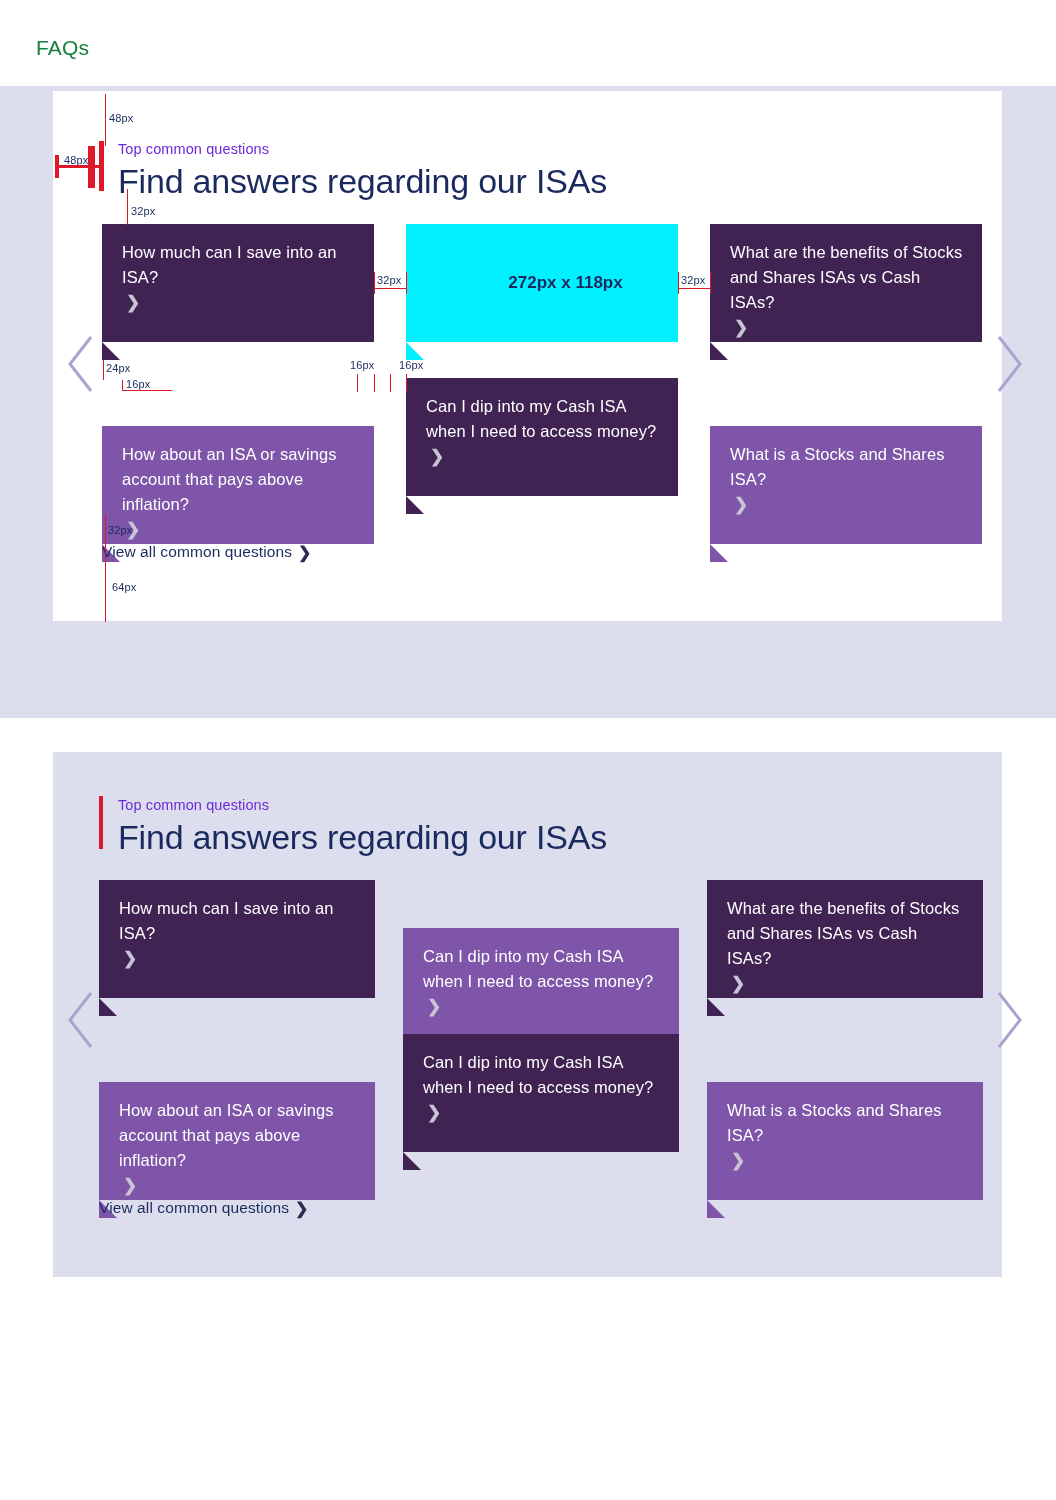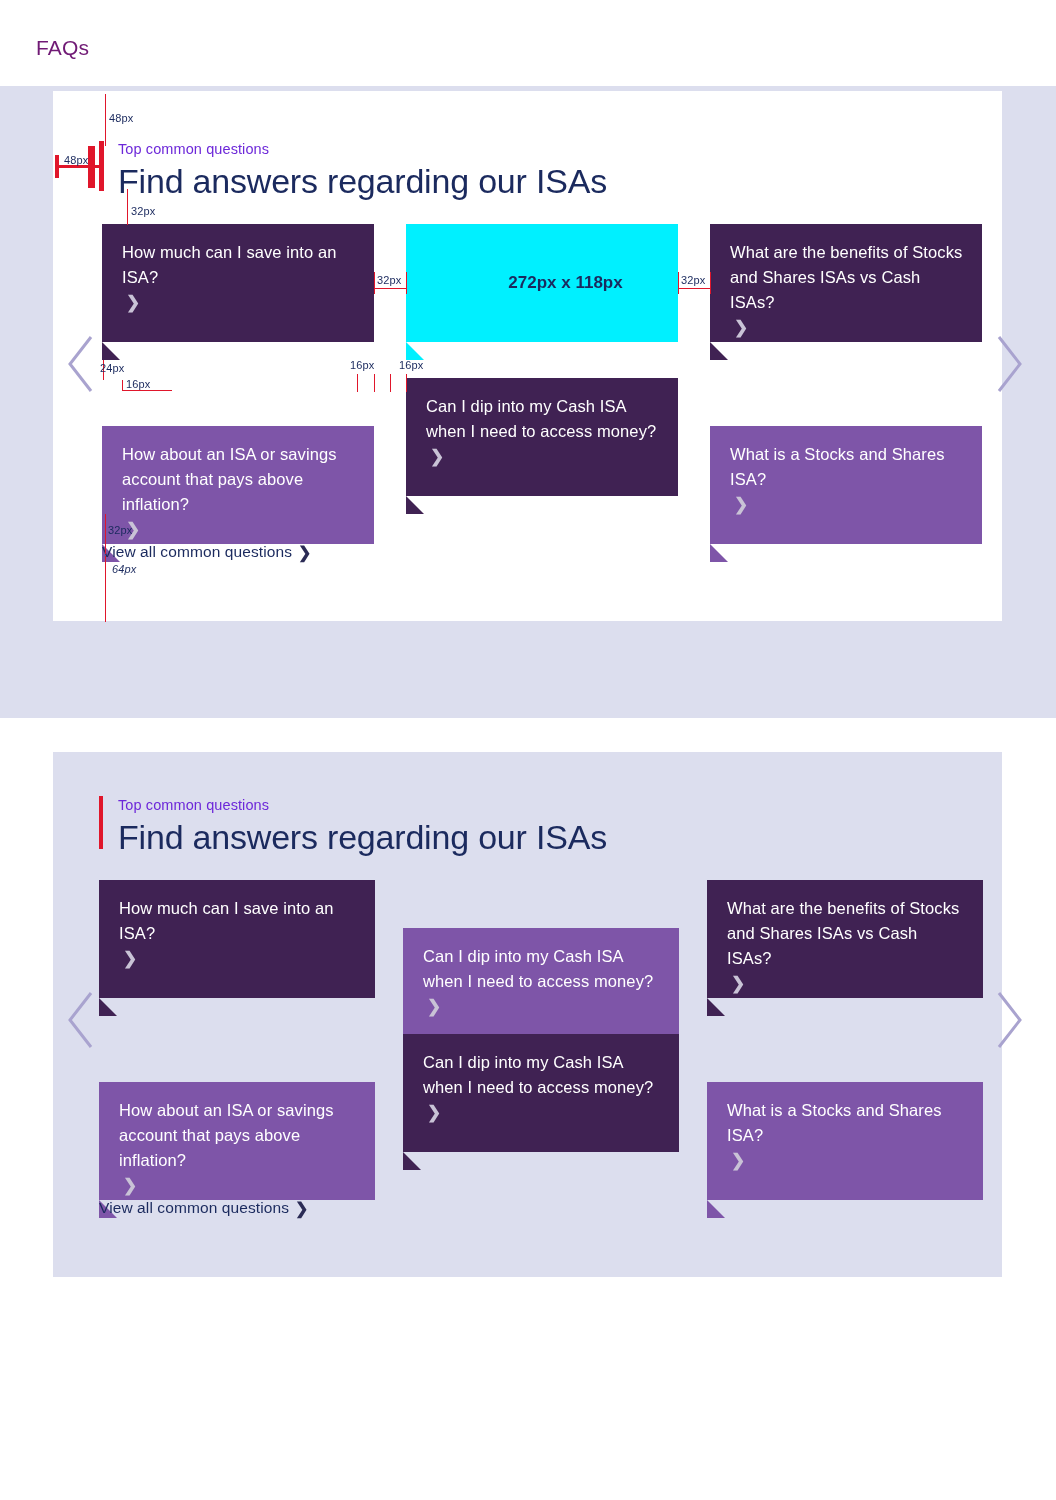--- a/index.html
+++ b/index.html
@@ -6,21 +6,21 @@
   body{
     width:1056px;height:1500px;
     background:#ffffff;
     font-family:"Liberation Sans", sans-serif;
     -webkit-font-smoothing:antialiased;
     position:relative;overflow:hidden;
   }
   
   .page-title{
     position:absolute;left:36px;top:36px;
-    font-size:21px;color:#701a75;letter-spacing:.2px;
+    font-size:21px;color:#15803d;letter-spacing:.2px;
   }
   
   .band{position:absolute;left:0;width:1056px;background:#dcdeee;}
   .band-top{top:86px;height:632px;}
   .panel-white{position:absolute;left:53px;top:91px;width:949px;height:530px;background:#ffffff;}
   .panel-lav{position:absolute;left:53px;top:752px;width:949px;height:525px;background:#dcdeee;}
 
   
   .headwrap{position:absolute;}
   .eyebrow{
@@ -179,39 +179,39 @@
 <div class="ann-line ann-v" style="left:406px;top:272px;height:22px;"></div>
 <div class="ann-line ann-h" style="left:374px;top:288px;width:33px;"></div>
 <div class="ann-txt" style="left:377px;top:274px;">32px</div>
 
 <div class="ann-line ann-v" style="left:678px;top:272px;height:22px;"></div>
 <div class="ann-line ann-v" style="left:710px;top:272px;height:22px;"></div>
 <div class="ann-line ann-h" style="left:678px;top:288px;width:33px;"></div>
 <div class="ann-txt" style="left:681px;top:274px;">32px</div>
 
 <div class="ann-line ann-v" style="left:103px;top:360px;height:20px;"></div>
-<div class="ann-txt" style="left:100px;top:362px;">24px</div>
+<div class="ann-txt" style="left:106px;top:362px;">24px</div>
 
 <div class="ann-line ann-h" style="left:122px;top:390px;width:50px;"></div>
 <div class="ann-line ann-v" style="left:122px;top:380px;height:11px;"></div>
 <div class="ann-txt" style="left:126px;top:378px;">16px</div>
 
 <div class="ann-line ann-v" style="left:357px;top:374px;height:18px;"></div>
 <div class="ann-line ann-v" style="left:374px;top:374px;height:18px;"></div>
 <div class="ann-txt" style="left:350px;top:359px;">16px</div>
 
 <div class="ann-line ann-v" style="left:390px;top:374px;height:18px;"></div>
 <div class="ann-line ann-v" style="left:406px;top:374px;height:18px;"></div>
 <div class="ann-txt" style="left:399px;top:359px;">16px</div>
 
 <div class="ann-line ann-v" style="left:105px;top:514px;height:40px;"></div>
 <div class="ann-txt" style="left:108px;top:524px;">32px</div>
 
 <div class="ann-line ann-v" style="left:105px;top:556px;height:66px;"></div>
-<div class="ann-txt" style="left:112px;top:563px;font-style:italic;">64px</div>
+<div class="ann-txt" style="left:112px;top:581px;">64px</div>
 
 <div class="panel-lav"></div>
 
 <div class="headwrap" style="left:118px;top:795px;">
   <div class="eyebrow">Top common questions</div>
   <div class="headline">Find answers regarding our ISAs</div>
 </div>
 <div class="accent-bar" style="left:99px;top:796px;height:53px;"></div>
 
 <div class="card dark" style="left:99px;top:880px;width:276px;height:118px;">

